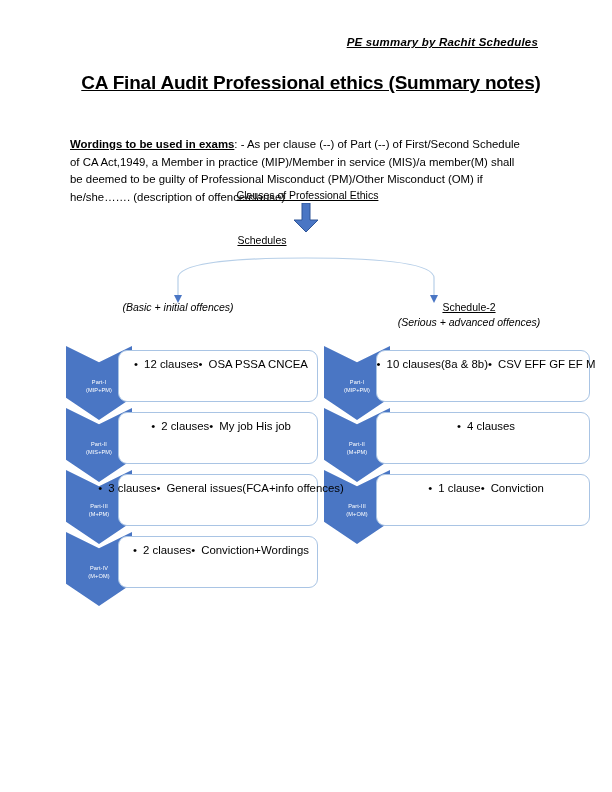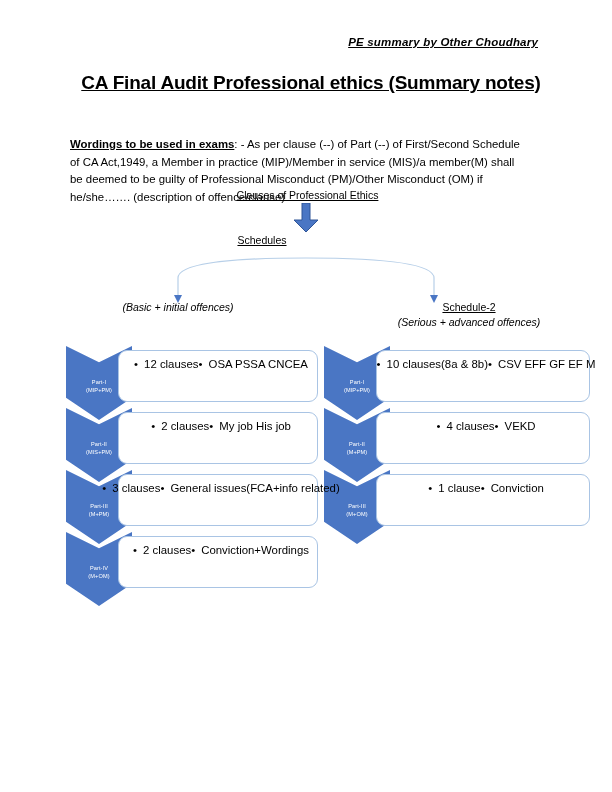--- a/index.html
+++ b/index.html
@@ -184,21 +184,21 @@
   .bullet .dot {
     display: inline-block;
     width: 10px;
   }
 </style>
 </head>
 <body>
 
 <div class="page">
 
-  <div class="byline">PE summary by Other Choudhary</div>
+  <div class="byline">PE summary by Rachit Schedules</div>
 
   <div class="doc-title">CA Final Audit Professional ethics (Summary notes)</div>
 
   <div class="intro">
     <b>Wordings to be used in exams</b><span>: - As per clause (--) of Part (--) of First/Second Schedule of CA Act,1949, a Member in practice (MIP)/Member in service (MIS)/a member(M) shall be deemed to be guilty of Professional Misconduct (PM)/Other Misconduct (OM) if he/she……. (description of offence/clause)</span>
   </div>
 
   <div class="node-label" id="clauses-node">Clauses of Professional Ethics</div>
 
   <svg class="big-arrow" viewBox="0 0 26 30">
@@ -243,21 +243,21 @@
           <div class="bullet"><span class="dot">•</span><span>My job His job</span></div>
         </div>
       </div>
       <div class="row">
         <div class="chevron">
           <div class="part-name">Part-III</div>
           <div class="part-sub">(M+PM)</div>
         </div>
         <div class="content-box">
           <div class="bullet"><span class="dot">•</span><span>3 clauses</span></div>
-          <div class="bullet"><span class="dot">•</span><span>General issues(FCA+info related)</span></div>
+          <div class="bullet"><span class="dot">•</span><span>General issues(FCA+info offences)</span></div>
         </div>
       </div>
       <div class="row">
         <div class="chevron">
           <div class="part-name">Part-IV</div>
           <div class="part-sub">(M+OM)</div>
         </div>
         <div class="content-box">
           <div class="bullet"><span class="dot">•</span><span>2 clauses</span></div>
           <div class="bullet"><span class="dot">•</span><span>Conviction+Wordings</span></div>
@@ -275,21 +275,20 @@
           <div class="bullet"><span class="dot">•</span><span>CSV EFF GF EF M</span></div>
         </div>
       </div>
       <div class="row">
         <div class="chevron">
           <div class="part-name">Part-II</div>
           <div class="part-sub">(M+PM)</div>
         </div>
         <div class="content-box">
           <div class="bullet"><span class="dot">•</span><span>4 clauses</span></div>
-          <div class="bullet"><span class="dot">•</span><span>VEKD</span></div>
         </div>
       </div>
       <div class="row">
         <div class="chevron">
           <div class="part-name">Part-III</div>
           <div class="part-sub">(M+OM)</div>
         </div>
         <div class="content-box">
           <div class="bullet"><span class="dot">•</span><span>1 clause</span></div>
           <div class="bullet"><span class="dot">•</span><span>Conviction</span></div>

